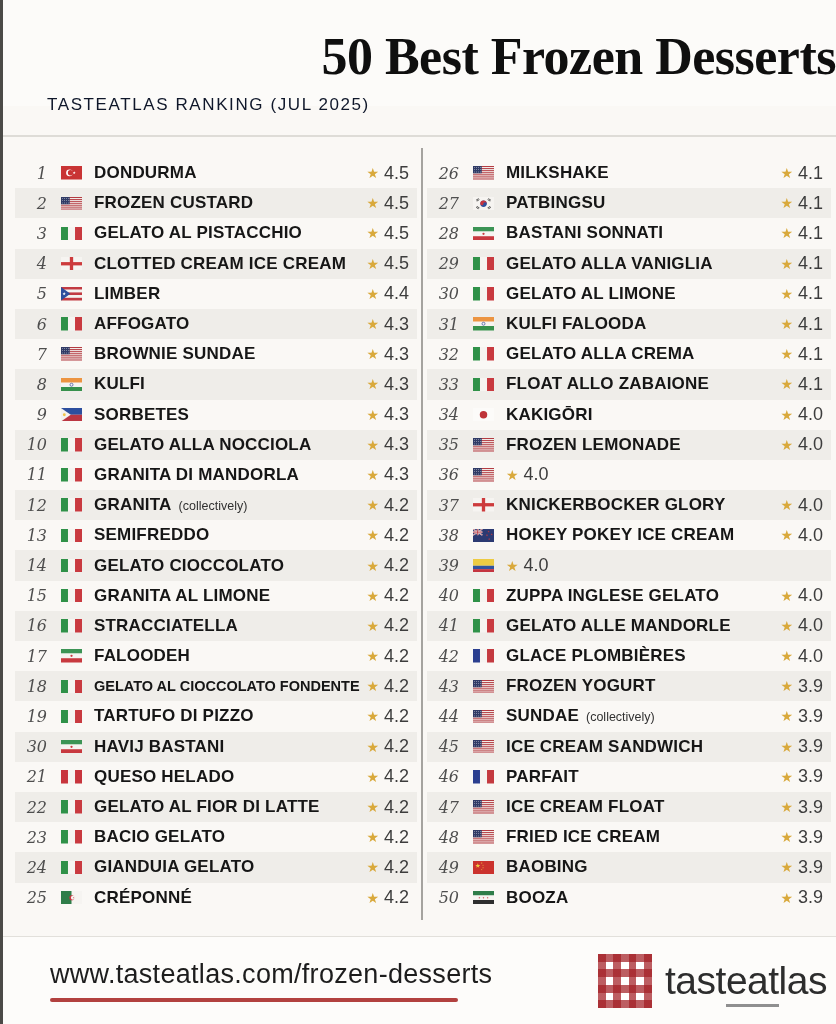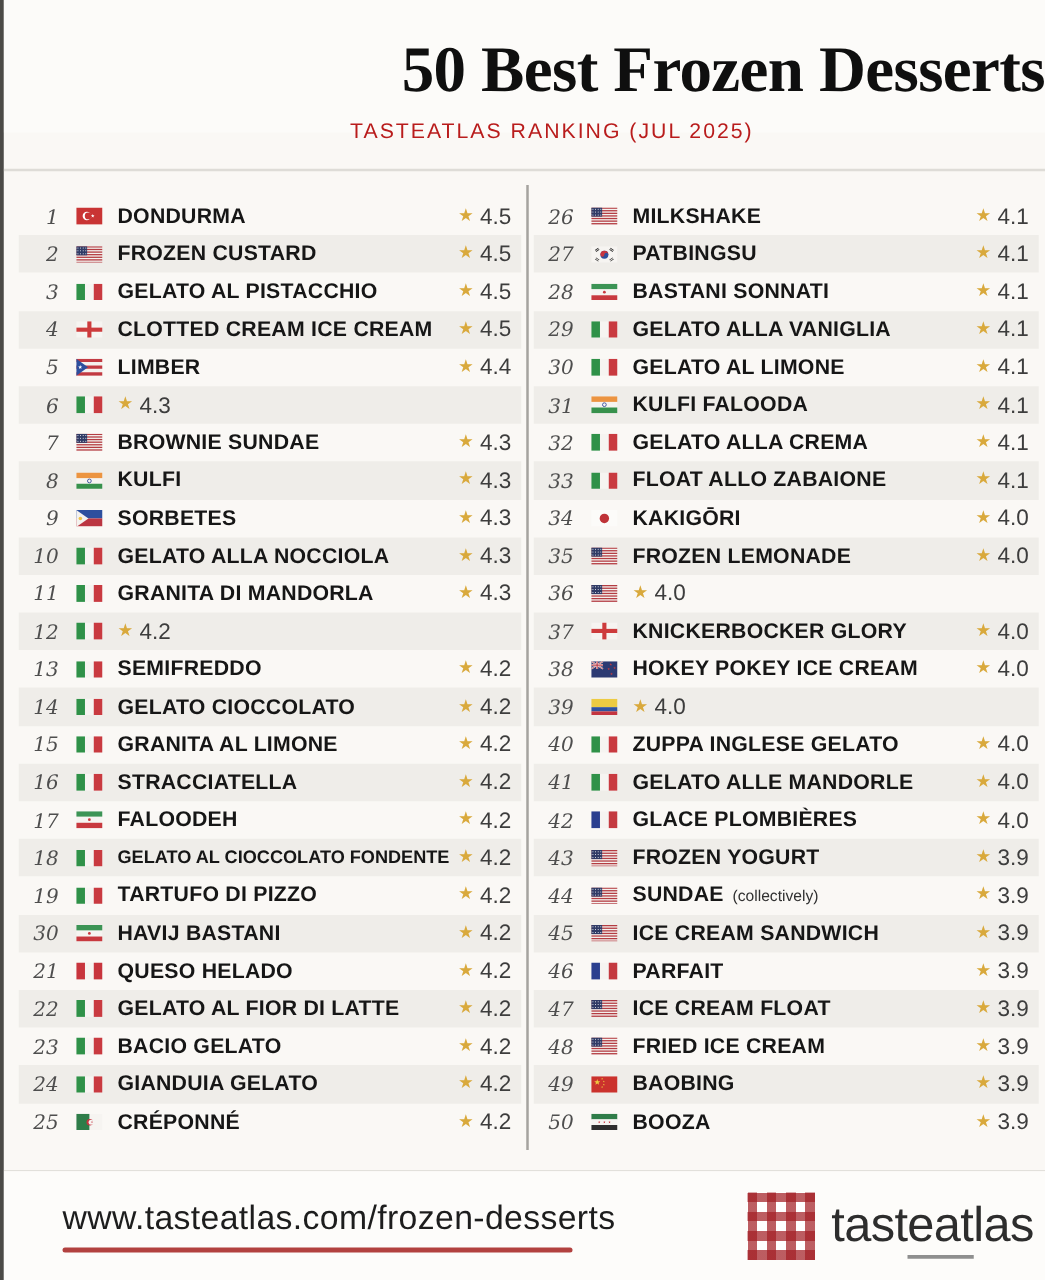--- a/index.html
+++ b/index.html
@@ -7,21 +7,21 @@
     width:836px;height:1024px;position:relative;overflow:hidden;
     background:#faf8f5;box-sizing:border-box;border-left:3px solid #4b4a47;
     font-family:"Liberation Sans",sans-serif;
   }
   
   .header{padding:30px 0 0 44px;background:#fcfbf9;height:106px;box-sizing:border-box;}
   .title{
     font-family:"Liberation Serif",serif;font-weight:700;font-size:52px;
     color:#0f0f0f;letter-spacing:-0.5px;line-height:1.05;margin:0;text-align:right;
   }
-  .subtitle{font-size:17px;letter-spacing:1.6px;color:#b91c1c;margin-top:10px;text-align:center;}
+  .subtitle{font-size:17px;letter-spacing:1.6px;color:#0f172a;margin-top:10px;}
   .header-divider{position:absolute;left:0;top:135px;width:836px;height:2px;background:#dedcd7;}
   
   .list{position:absolute;top:150px;left:0;width:836px;}
   .col{position:absolute;top:8px;}
   .col-left{left:12px;width:402px;}
   .col-right{left:424px;width:404px;}
   .v-divider{position:absolute;left:418px;top:148px;width:2px;height:772px;background:#a5a39f;}
   .row{display:flex;align-items:center;height:30.2px;padding:0 8px 0 6px;}
   .row.shaded{background:#efede9;}
   .rank{
@@ -149,20 +149,21 @@
       </div>
       <div class="row shaded">
         <span class="rank">6</span>
         <span class="flag">
           <svg viewBox="0 0 28 18" xmlns="http://www.w3.org/2000/svg">
             <rect width="28" height="18" fill="#f6f4f1"></rect>
             <rect width="9.3" height="18" fill="#2f9148"></rect>
             <rect x="18.7" width="9.3" height="18" fill="#c93a40"></rect>
           </svg>
         </span>
+        <span class="name">AFFOGATO</span>
         <span class="rating"><span class="star">★</span>4.3</span>
       </div>
       <div class="row">
         <span class="rank">7</span>
         <span class="flag">
           <svg viewBox="0 0 28 18" xmlns="http://www.w3.org/2000/svg">
             <rect width="28" height="18" fill="#f4f2ef"></rect>
             <rect y="0.00" width="28" height="1.38" fill="#b43c42"></rect>
             <rect y="2.77" width="28" height="1.38" fill="#b43c42"></rect>
             <rect y="5.54" width="28" height="1.38" fill="#b43c42"></rect>
@@ -240,20 +241,21 @@
       </div>
       <div class="row shaded">
         <span class="rank">12</span>
         <span class="flag">
           <svg viewBox="0 0 28 18" xmlns="http://www.w3.org/2000/svg">
             <rect width="28" height="18" fill="#f6f4f1"></rect>
             <rect width="9.3" height="18" fill="#2f9148"></rect>
             <rect x="18.7" width="9.3" height="18" fill="#c93a40"></rect>
           </svg>
         </span>
+        <span class="name">GRANITA<span class="note">(collectively)</span></span>
         <span class="rating"><span class="star">★</span>4.2</span>
       </div>
       <div class="row">
         <span class="rank">13</span>
         <span class="flag">
           <svg viewBox="0 0 28 18" xmlns="http://www.w3.org/2000/svg">
             <rect width="28" height="18" fill="#f6f4f1"></rect>
             <rect width="9.3" height="18" fill="#2f9148"></rect>
             <rect x="18.7" width="9.3" height="18" fill="#c93a40"></rect>
           </svg>

